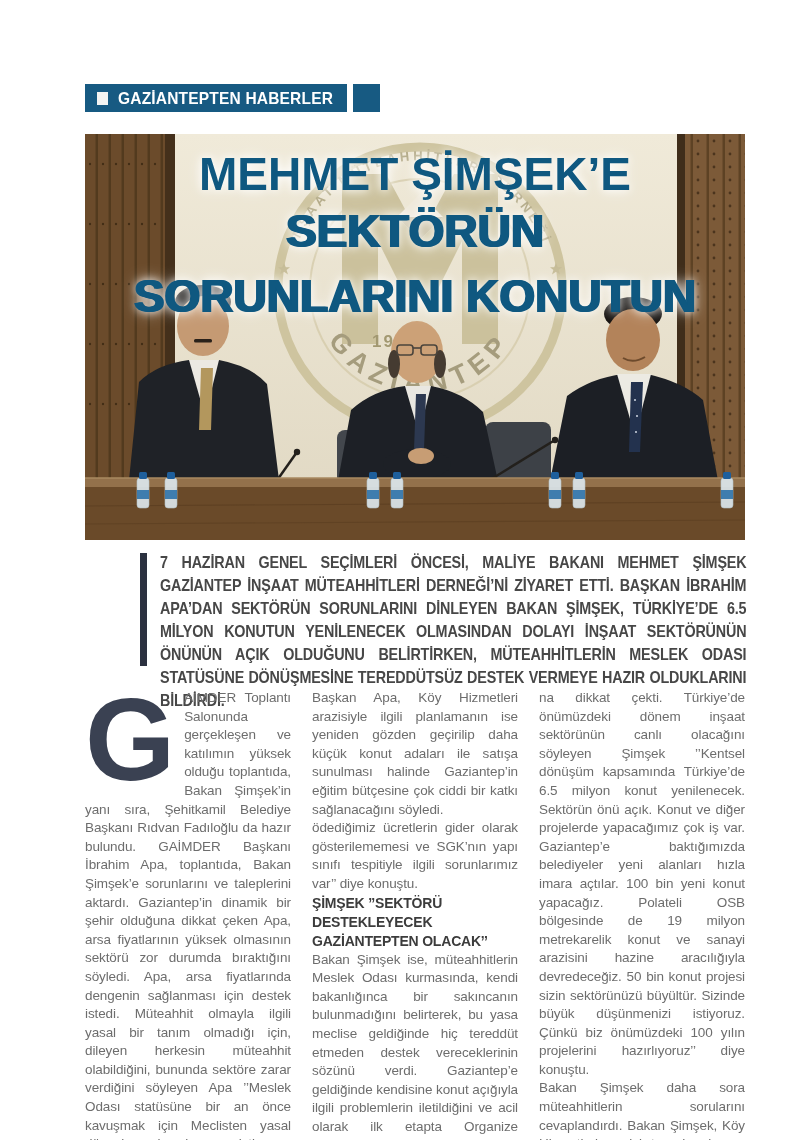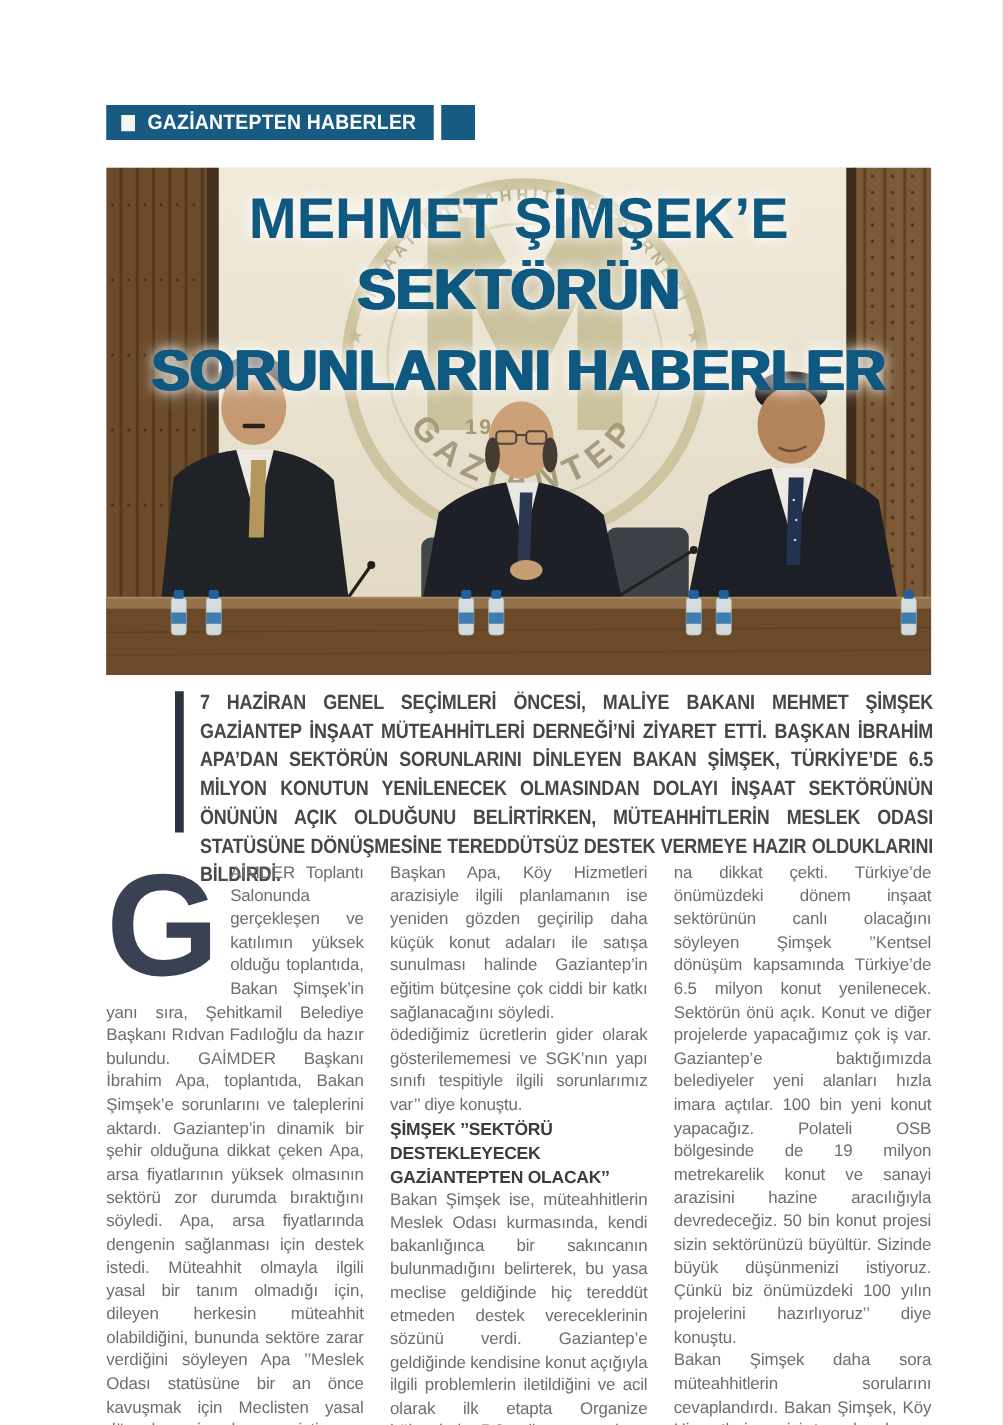--- a/index.html
+++ b/index.html
@@ -216,21 +216,21 @@
         </g>
       </g>
     </svg>
   </div>
 
   <div class="headline">
     <span>
       <span class="t-light">MEHMET ŞİMŞEK’E</span>
       <span class="t-heavy">SEKTÖRÜN</span>
     </span>
-    <span class="line2 t-heavy">SORUNLARINI HABERLER</span>
+    <span class="line2 t-heavy">SORUNLARINI KONUTUN</span>
   </div>
 
   <div class="lead-bar"></div>
   <div class="lead-text">7 HAZİRAN GENEL SEÇİMLERİ ÖNCESİ, MALİYE BAKANI MEHMET ŞİMŞEK GAZİANTEP İNŞAAT MÜTEAHHİTLERİ DERNEĞİ’Nİ ZİYARET ETTİ. BAŞKAN İBRAHİM APA’DAN SEKTÖRÜN SORUNLARINI DİNLEYEN BAKAN ŞİMŞEK, TÜRKİYE’DE 6.5 MİLYON KONUTUN YENİLENECEK OLMASINDAN DOLAYI İNŞAAT SEKTÖRÜNÜN ÖNÜNÜN AÇIK OLDUĞUNU BELİRTİRKEN, MÜTEAHHİTLERİN MESLEK ODASI STATÜSÜNE DÖNÜŞMESİNE TEREDDÜTSÜZ DESTEK VERMEYE HAZIR OLDUKLARINI BİLDİRDİ.</div>
 
   <div class="body-cols">
     <div class="col">
       <p><span class="dropcap">G</span><span>AİMDER Toplantı Salonunda gerçekleşen ve katılımın yüksek olduğu toplantıda, Bakan Şimşek’in yanı sıra, Şehitkamil Belediye Başkanı Rıdvan Fadıloğlu da hazır bulundu. GAİMDER Başkanı İbrahim Apa, toplantıda, Bakan Şimşek’e sorunlarını ve taleplerini aktardı. Gaziantep’in dinamik bir şehir olduğuna dikkat çeken Apa, arsa fiyatlarının yüksek olmasının sektörü zor durumda bıraktığını söyledi. Apa, arsa fiyatlarında dengenin sağlanması için destek istedi. Müteahhit olmayla ilgili yasal bir tanım olmadığı için, dileyen herkesin müteahhit olabildiğini, bununda sektöre zarar verdiğini söyleyen Apa ’’Meslek Odası statüsüne bir an önce kavuşmak için Meclisten yasal düzenlemenin çıkmasını istiyoruz. Ayrıca Kentsel Dönüşüm projelerinde özel sektörün daha fazla pay almasını talep ediyoruz. İş Güvenliği Yasası, Yapı Denetim şirketlerine</span></p>
     </div>
     <div class="col">

